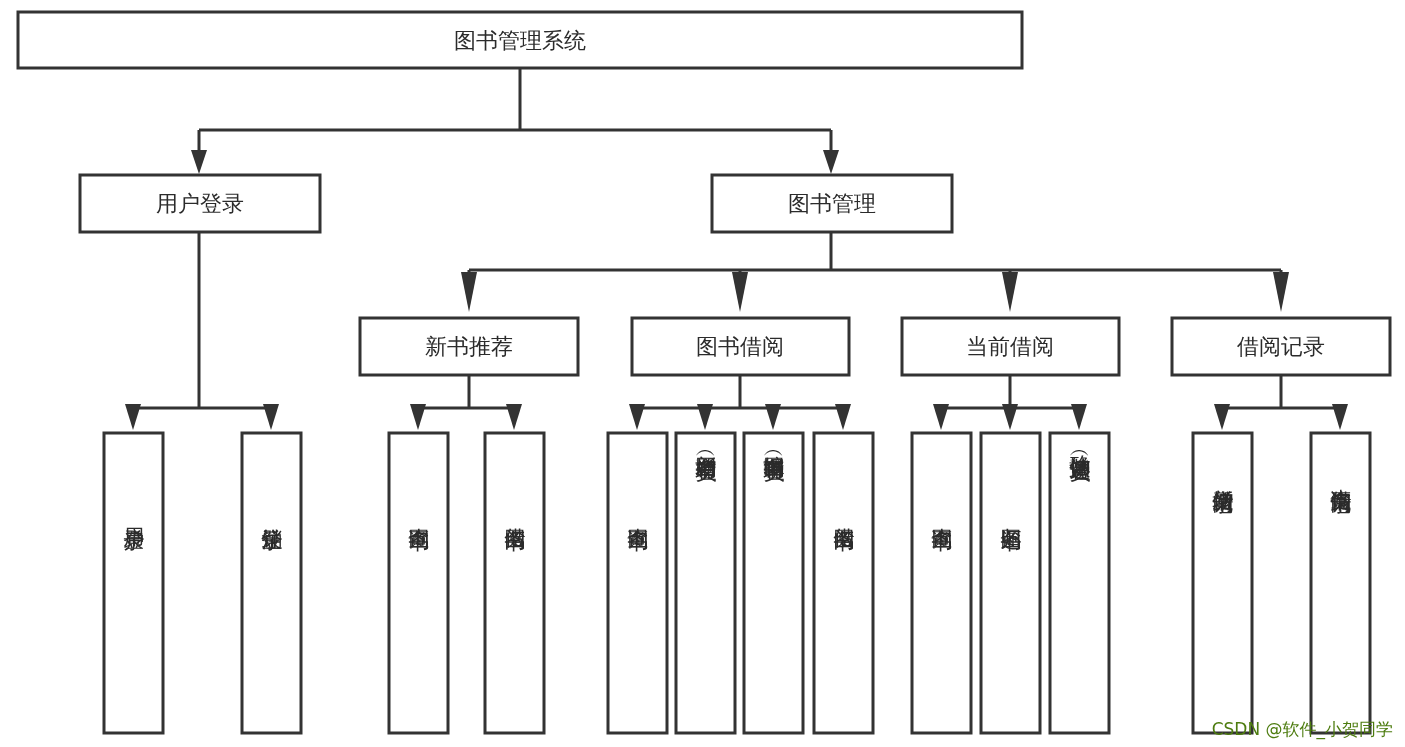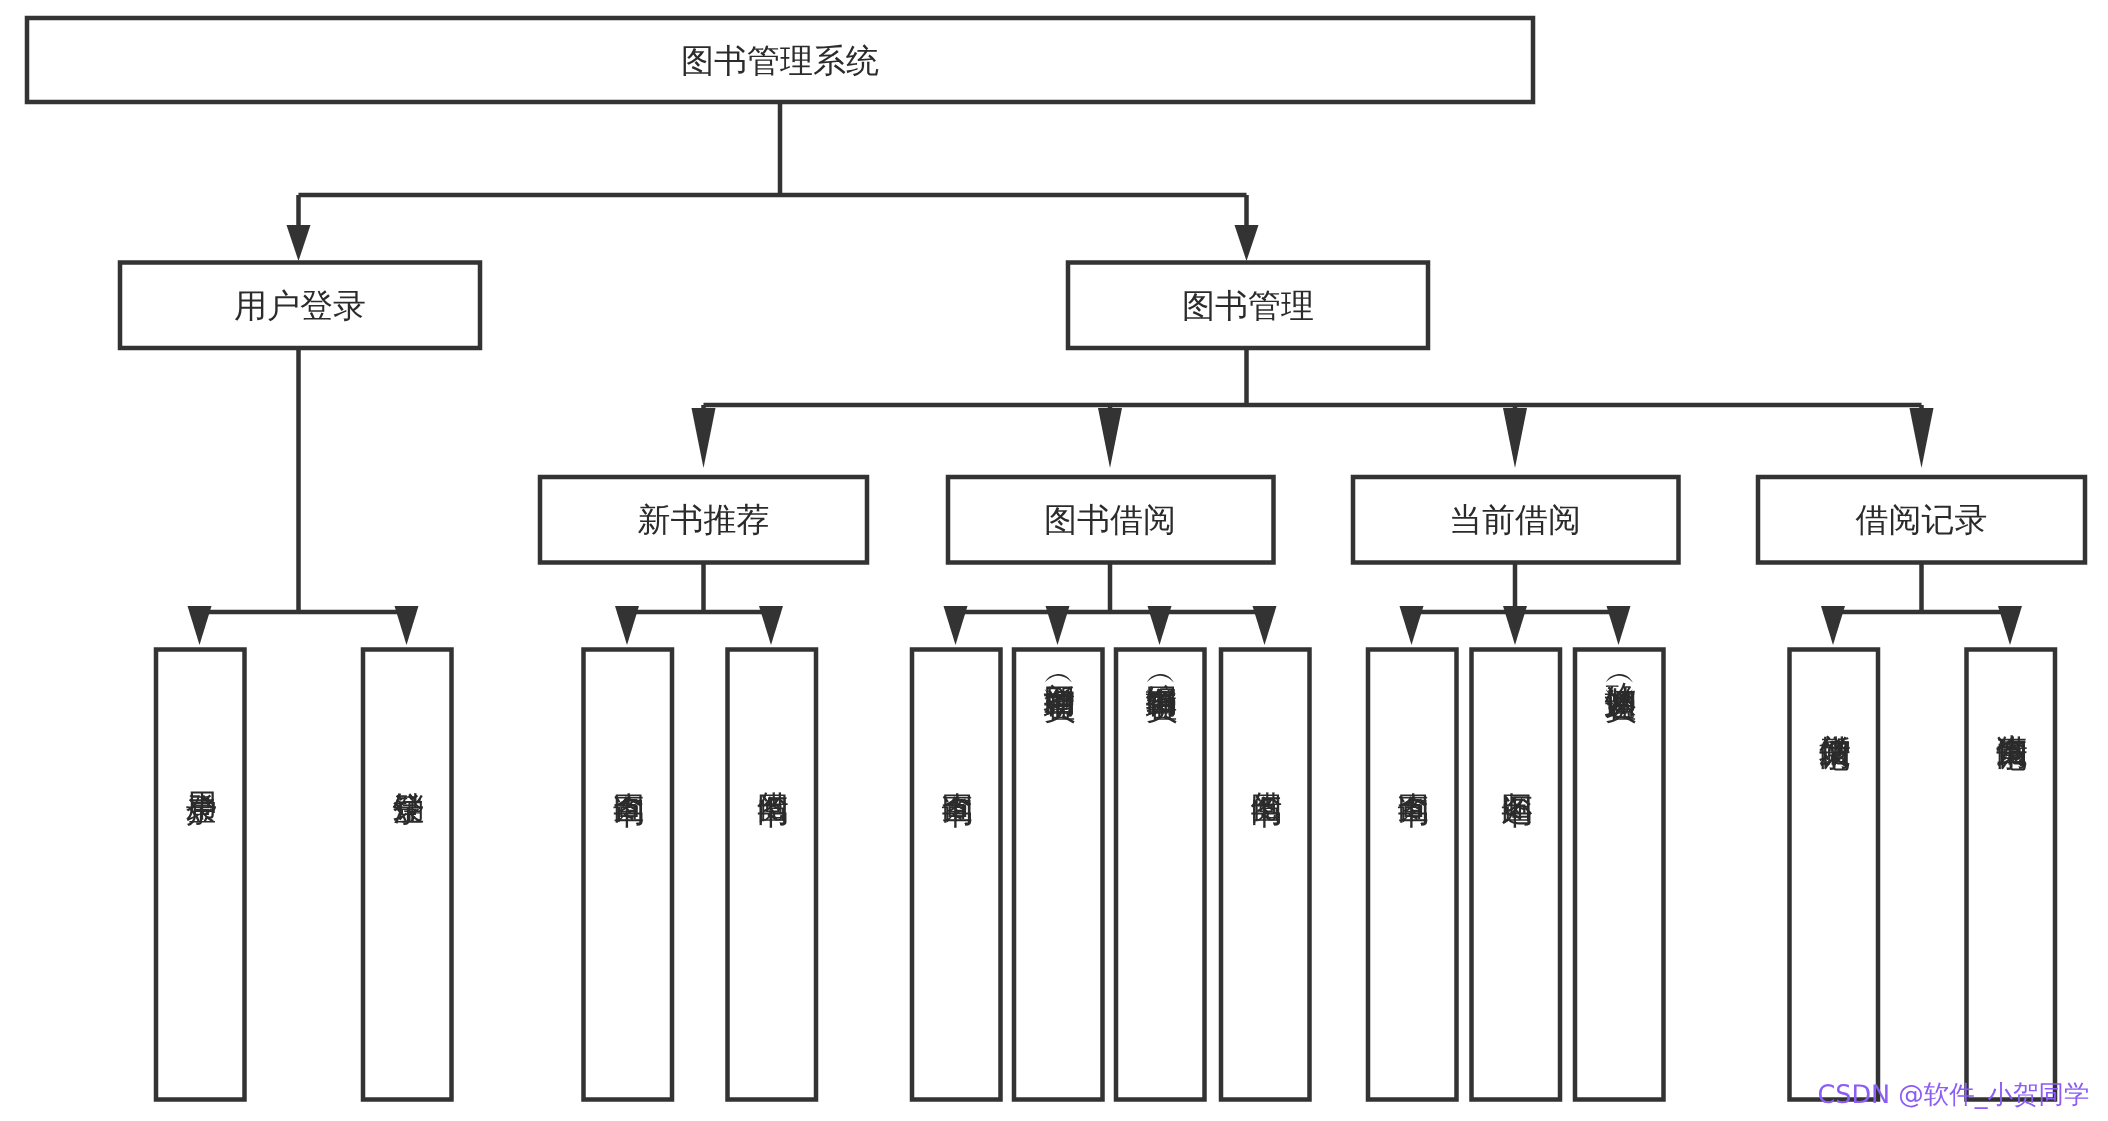--- a/index.html
+++ b/index.html
@@ -51,21 +51,21 @@
     writing-mode: vertical-rl;
     text-orientation: upright;
     letter-spacing: 1px;
   }
   .watermark {
     position: absolute;
     right: 12px;
     bottom: 6px;
     font-family: "DejaVu Sans", "Liberation Sans", sans-serif;
     font-size: 17px;
-    color: #8b5cf6;
+    color: #4d7c0f;
     white-space: nowrap;
     pointer-events: none;
     text-align: center;
   }
 </style>
 </head>
 <body>
 
 <div id="diagram-root">
 

